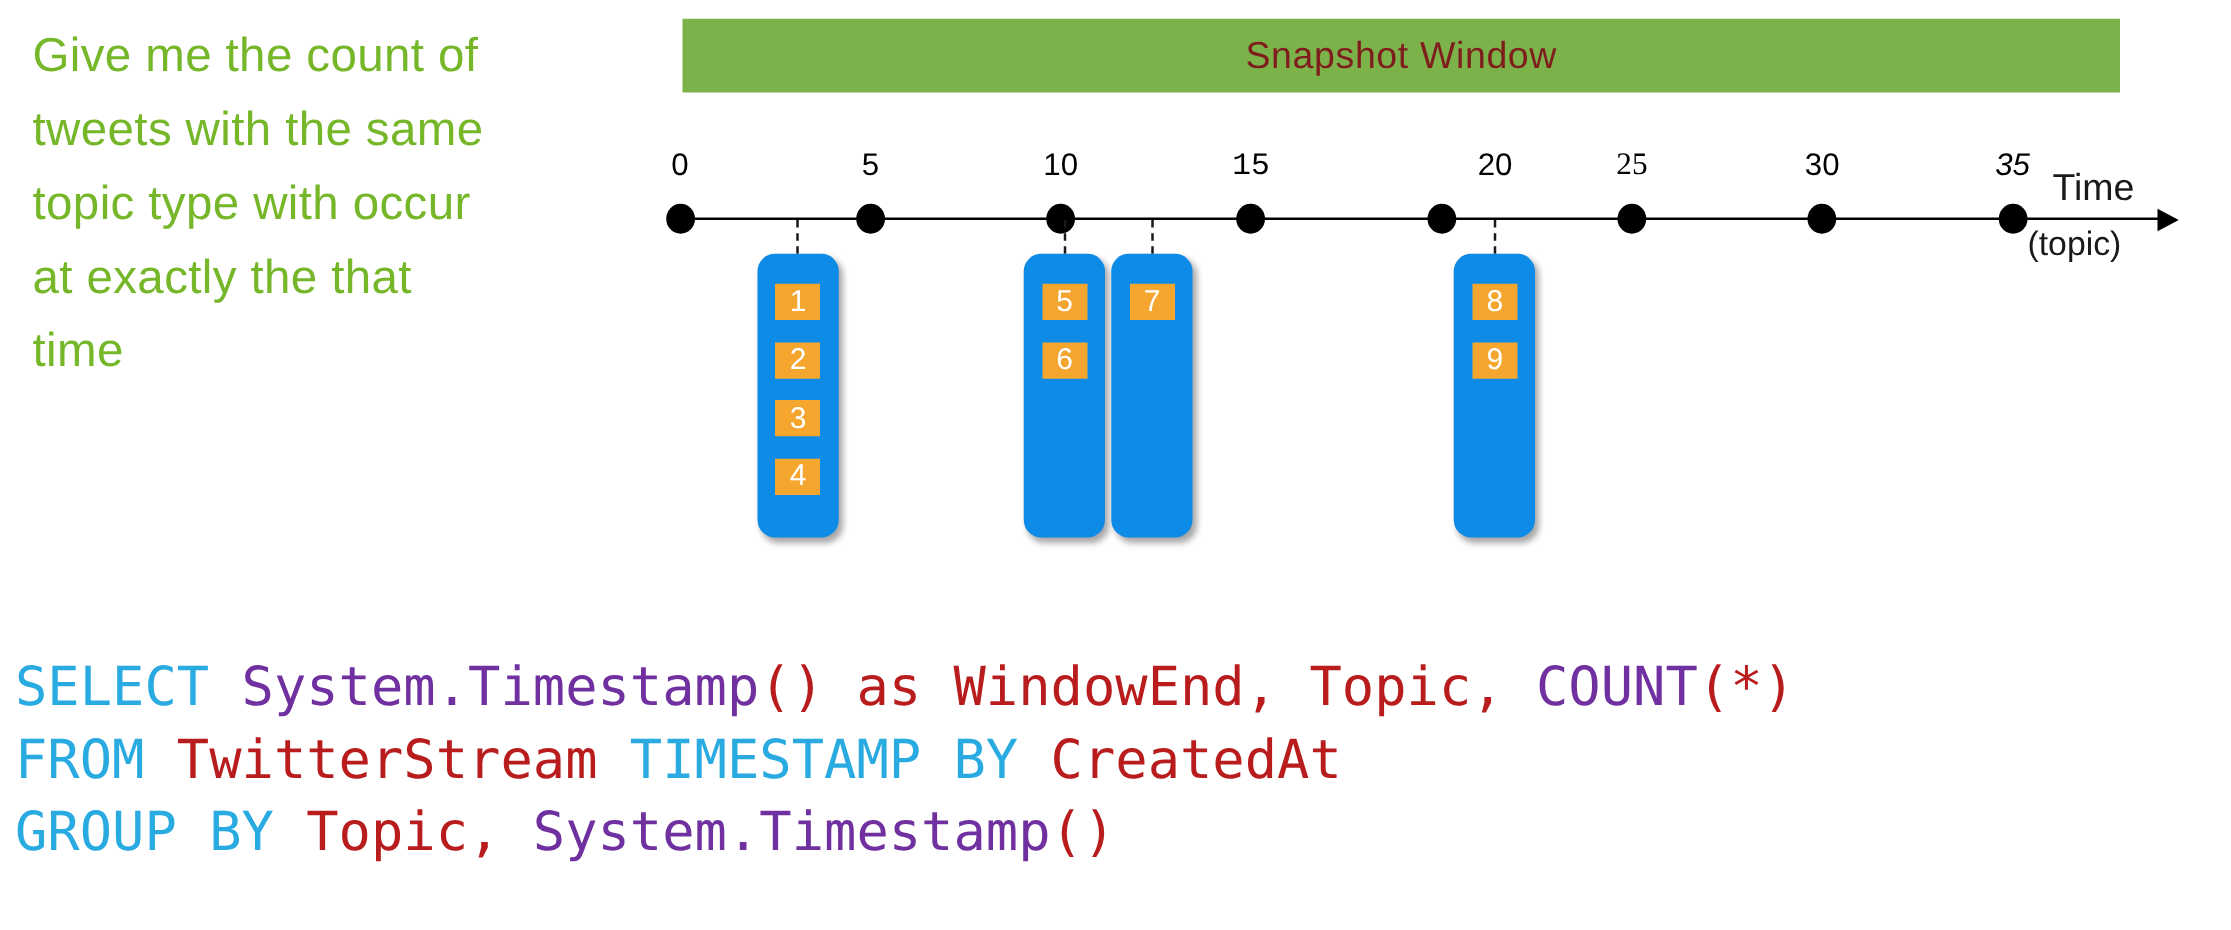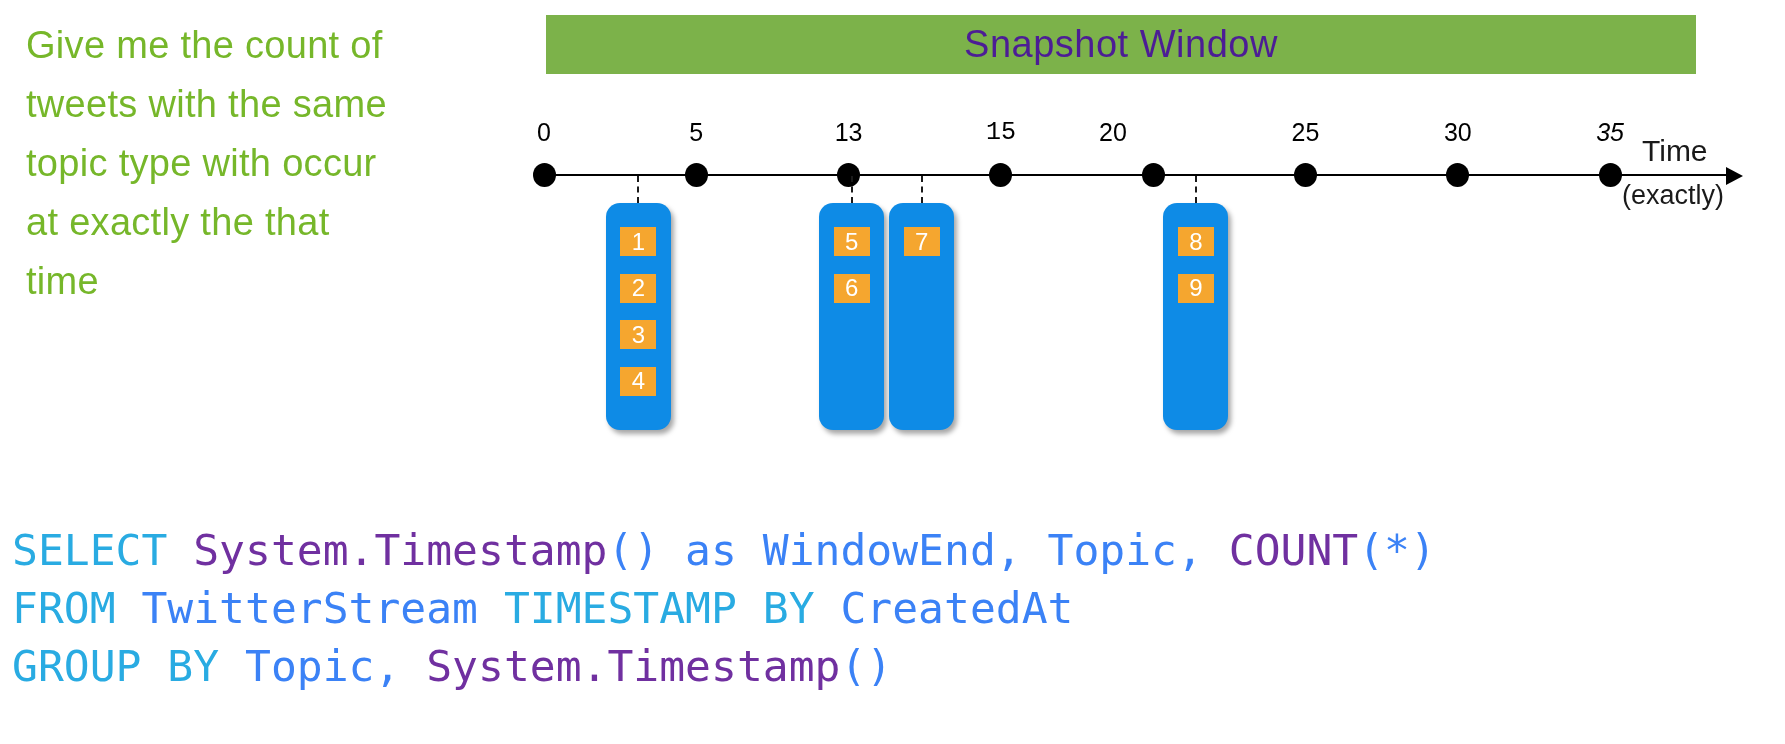--- a/index.html
+++ b/index.html
@@ -18,21 +18,21 @@
     color:var(--prompt-green,#76B72A);
   }
 
   
   #banner{
     position:absolute;left:546px;top:15px;width:1150px;height:59px;
     background:var(--banner-green,#7CB24A);
     display:flex;align-items:center;justify-content:center;
   }
   #banner .label{
-    color:#4c1d95;font-size:38px;font-weight:300;letter-spacing:.5px;
+    color:#7f1d1d;font-size:30px;font-weight:300;letter-spacing:.5px;
   }
 
   
   .axis-line{
     position:absolute;left:535px;top:174px;width:1196px;height:2px;background:#000;
   }
   .axis-arrow{
     position:absolute;left:1726px;top:167px;width:0;height:0;
     border-left:17px solid #000;border-top:9px solid transparent;border-bottom:9px solid transparent;
   }
@@ -72,21 +72,21 @@
   }
 
   
   #code{
     position:absolute;left:12px;top:521px;
     font-family:"DejaVu Sans Mono","Liberation Mono",monospace;
     font-size:43px;line-height:58px;white-space:pre;
   }
   .tok-kw{color:var(--keyword-cyan,#29ABE2);}
   .tok-fn{color:var(--function-purple,#7030A0);}
-  .tok-plain{color:#3b82f6;}
+  .tok-plain{color:#b91c1c;}
 </style>
 </head>
 <body>
 
 <div id="slide">
 
   <div id="prompt">
       <div>Give me the count of</div>
       <div>tweets with the same</div>
       <div>topic type with occur</div>
@@ -99,35 +99,35 @@
   </div>
 
   <div>
     <div class="axis-line"></div>
     <div class="axis-arrow"></div>
     <div id="ticks">
         <div class="tick-label" style="left: 514px;">0</div>
         <div class="tick-dot" style="left: 532.5px;"></div>
         <div class="tick-label" style="left: 666.3px;">5</div>
         <div class="tick-dot" style="left: 684.8px;"></div>
-        <div class="tick-label" style="left: 818.6px;">13</div>
+        <div class="tick-label" style="left: 818.6px;">10</div>
         <div class="tick-dot" style="left: 837.1px;"></div>
         <div class="tick-label" style="left: 970.9px; font-family: Liberation Mono, monospace;">15</div>
         <div class="tick-dot" style="left: 989.4px;"></div>
-        <div class="tick-label" style="left: 1083px;">20</div>
+        <div class="tick-label" style="left: 1150px; text-align: right;">20</div>
         <div class="tick-dot" style="left: 1141.7px;"></div>
-        <div class="tick-label" style="left: 1275.5px;">25</div>
+        <div class="tick-label" style="left: 1275.5px; font-family: Liberation Serif, serif;">25</div>
         <div class="tick-dot" style="left: 1294px;"></div>
         <div class="tick-label" style="left: 1427.8px;">30</div>
         <div class="tick-dot" style="left: 1446.3px;"></div>
         <div class="tick-label" style="left: 1580.1px; font-style: italic;">35</div>
         <div class="tick-dot" style="left: 1598.6px;"></div>
       </div>
     <div class="time-label">Time</div>
-    <div class="time-unit">(exactly)</div>
+    <div class="time-unit">(topic)</div>
   </div>
 
   <div id="groups">
       <div class="group-dash" style="left: 637.426px;"></div>
       <div class="group-box" style="left: 605.926px;">
         <div class="event-square">1</div>
         <div class="event-square">2</div>
         <div class="event-square">3</div>
         <div class="event-square">4</div>
       </div>

